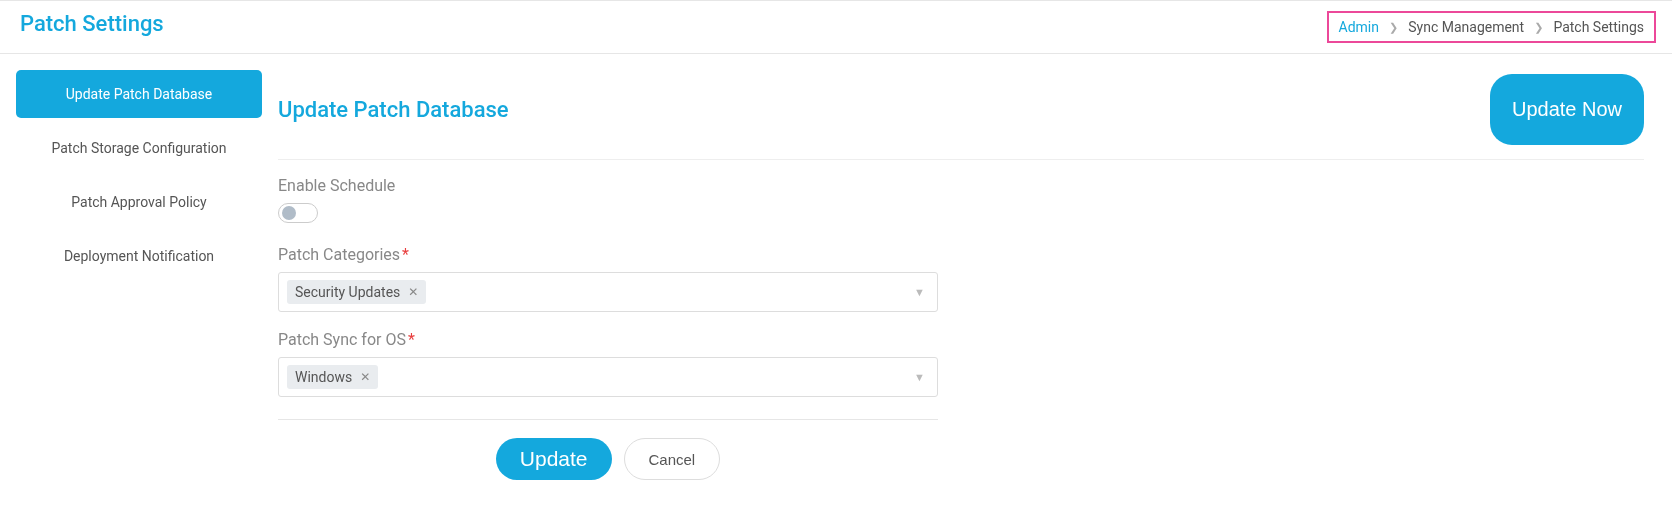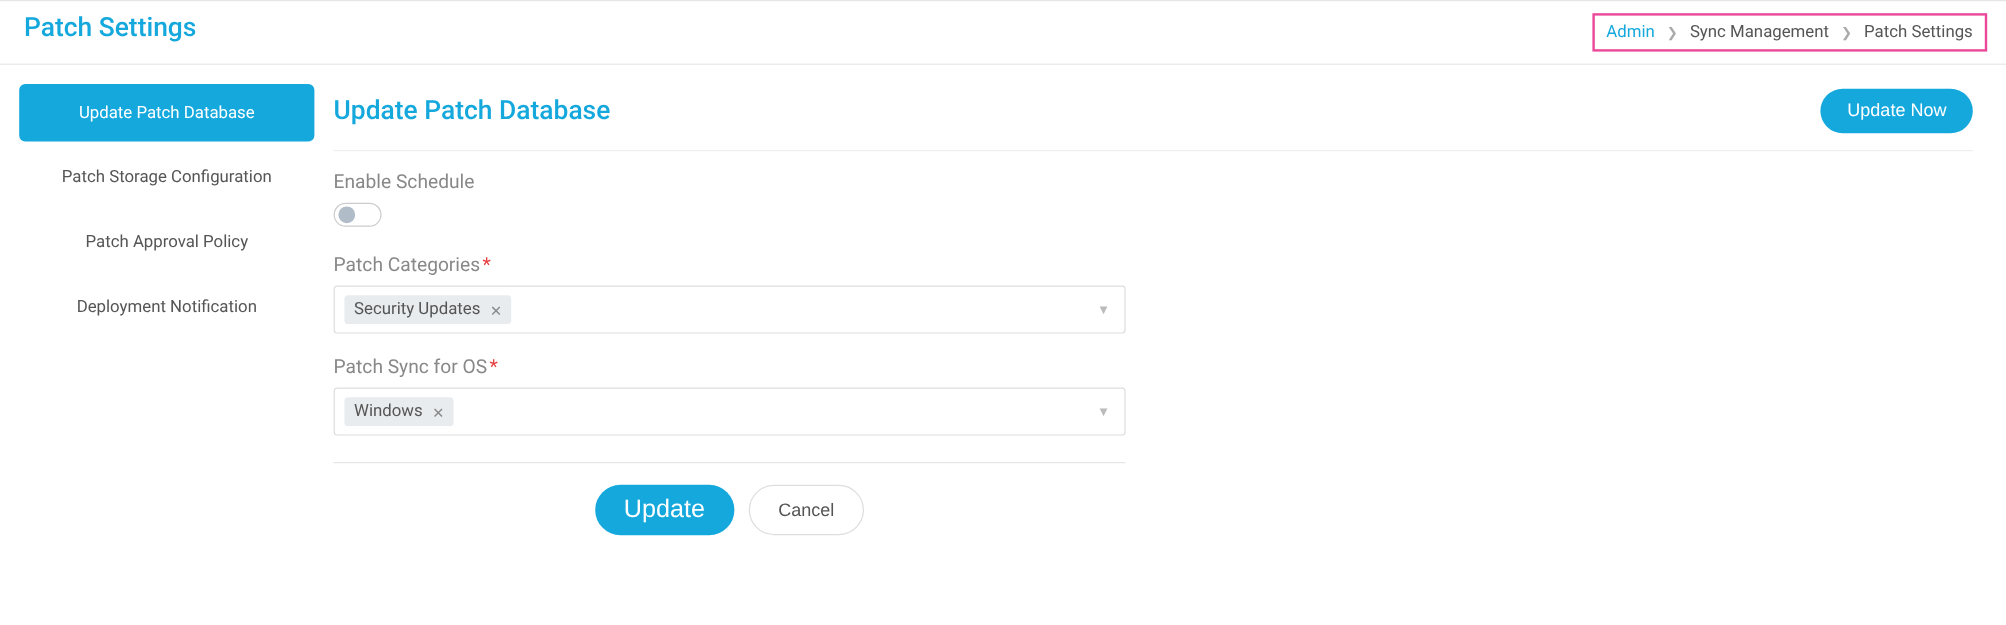--- a/index.html
+++ b/index.html
@@ -83,22 +83,22 @@
     .content-title {
       color: #14a8dd;
       font-size: 22px;
       font-weight: 500;
     }
     .btn-primary-pill {
       background: #14a8dd;
       color: #fff;
       border: none;
       border-radius: 22px;
-      padding: 10px 22px;
-      font-size: 15px;
+      padding: 24px 22px;
+      font-size: 20px;
       cursor: pointer;
       font-weight: 500;
     }
     .form-area {
       width: 660px;
       padding-top: 16px;
     }
     .field-group {
       margin-bottom: 18px;
     }
@@ -146,21 +146,21 @@
     .chips {
       display: flex;
       gap: 6px;
       flex-wrap: wrap;
     }
     .chip {
       background: #e9ecef;
       border-radius: 3px;
       padding: 4px 8px;
       display: flex;
-      align-items: flex-end;
+      align-items: center;
       gap: 8px;
       font-size: 14px;
       color: #555;
     }
     .chip-x {
       color: #888;
       font-size: 12px;
       cursor: pointer;
     }
     .dropdown-arrow {

